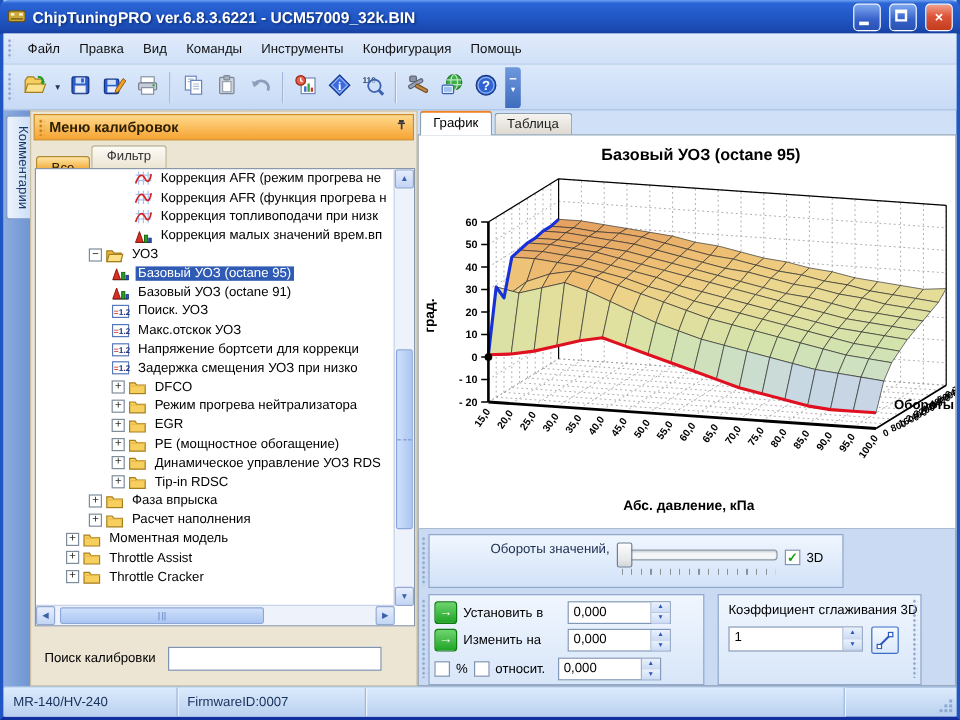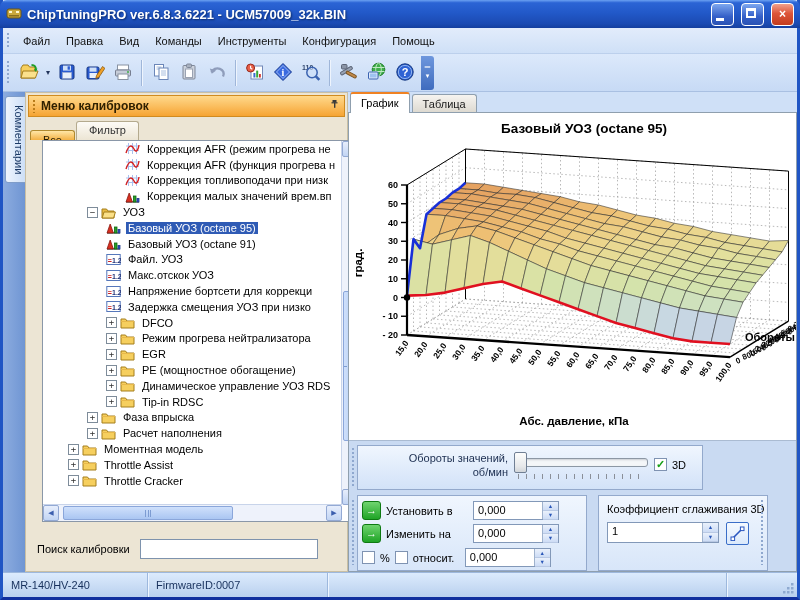--- a/index.html
+++ b/index.html
@@ -42,21 +42,21 @@
     background:linear-gradient(180deg,#ffd98c,#f6a433);border:1px solid #d08b20;box-sizing:border-box;
     display:flex;align-items:center;color:#2f2000;font-weight:bold;font-size:12px;}
   .cal-header .grip{background-image:radial-gradient(#b97c1a 1px,transparent 1.2px);}
   .cal-header .sp{flex:1;}
   .pin{margin-right:4px;}
   .cal-tabs{position:absolute;left:4px;top:26px;height:21px;display:flex;gap:1px;}
   .ltab{padding:3px 12px 2px;border:1px solid #b08a30;border-bottom:none;border-radius:3px 3px 0 0;
     background:linear-gradient(180deg,#ffe6a6,#f3b246);color:#221a00;margin-top:11px;}
   .ltab.inactive{background:linear-gradient(180deg,#fdfbf6,#ece5d4);border-color:#b4aa8e;color:#333;margin-top:2px;padding-top:2px;}
   .tree{position:absolute;left:3px;top:47px;width:317px;height:382px;background:#fff;
-    border:1px solid #8a97a8;box-sizing:border-box;overflow:hidden;margin-left:13px;}
+    border:1px solid #8a97a8;box-sizing:border-box;overflow:hidden;}
   .tree-rows{position:absolute;left:0;top:0;right:16px;bottom:16px;overflow:hidden;}
   .tree-row{height:15.8px;display:flex;align-items:center;white-space:nowrap;}
   .t-exp{width:11px;height:11px;border:1px solid #7e8c9a;background:#fff;box-sizing:border-box;
     font:9px "DejaVu Sans Mono",monospace;line-height:8px;text-align:center;color:#333;margin-right:3px;flex:none;}
   .t-ico{width:16px;height:13px;margin-right:4px;flex:none;}
   .t-lab{padding:0 2px;color:#000;}
   .t-lab.sel{background:#2f5bb5;color:#fff;}
   .vscroll{position:absolute;right:0;top:0;width:16px;bottom:16px;background:#eef2fb;border-left:1px solid #c8d4ea;}
   .hscroll{position:absolute;left:0;bottom:0;right:16px;height:16px;background:#eef2fb;border-top:1px solid #c8d4ea;}
   .sb-btn{position:absolute;width:16px;height:16px;background:linear-gradient(180deg,#e7eefc,#c2d5f4);
@@ -384,21 +384,21 @@
               </svg></span>
             <span class="t-lab">Базовый УОЗ  (octane 91)</span>
           </div>
           <div class="tree-row">
             <span style="width: 63px; flex: 0 0 auto;"></span>
             <span class="t-ico"><svg width="15" height="13">
                 <rect x=".8" y="1.5" width="13.4" height="10" fill="#fff" stroke="#5577bb"></rect>
                 <text x="1.8" y="9.5" font-size="7" font-weight="bold" fill="#cc2222" font-family="Liberation Sans,sans-serif">=</text>
                 <text x="6" y="9.5" font-size="7" font-weight="bold" fill="#223377" font-family="Liberation Sans,sans-serif">1.2</text>
               </svg></span>
-            <span class="t-lab">Файл. УОЗ</span>
+            <span class="t-lab">Поиск. УОЗ</span>
           </div>
           <div class="tree-row">
             <span style="width: 63px; flex: 0 0 auto;"></span>
             <span class="t-ico"><svg width="15" height="13">
                 <rect x=".8" y="1.5" width="13.4" height="10" fill="#fff" stroke="#5577bb"></rect>
                 <text x="1.8" y="9.5" font-size="7" font-weight="bold" fill="#cc2222" font-family="Liberation Sans,sans-serif">=</text>
                 <text x="6" y="9.5" font-size="7" font-weight="bold" fill="#223377" font-family="Liberation Sans,sans-serif">1.2</text>
               </svg></span>
             <span class="t-lab">Макс.отскок УОЗ</span>
           </div>
@@ -844,21 +844,20 @@
             <text x="225" y="312" font-size="11.5" text-anchor="middle" fill="#000" font-family="Liberation Sans,sans-serif" font-weight="bold">Абс. давление, кПа</text>
             <text x="0" y="0" font-size="11.5" text-anchor="middle" fill="#000" font-family="Liberation Sans,sans-serif" font-weight="bold" transform="translate(13,150) rotate(-90)">град.</text>
             <text x="446" y="228" font-size="11" text-anchor="end" fill="#000" font-family="Liberation Sans,sans-serif" font-weight="bold">Обороты</text>
           </svg>
       </div>
 
       <div class="panelgrip" style="left:2px;top:334px;height:41px;"></div>
       <div class="slider-panel">
         <div class="sl-label">
           <div>Обороты значений,</div>
-          <div>об/мин</div>
         </div>
         <div class="sl-track"></div>
         <div class="sl-thumb"></div>
         <div class="sl-ticks"></div>
         <div class="cb3d">
           <span class="cb" id="cb3d">✓</span>
           <span>3D</span>
         </div>
       </div>
 
@@ -916,21 +915,21 @@
               <rect x="10.4" y="1" width="3.6" height="3.6" fill="#fff" stroke="#2a57c0"></rect>
             </svg>
         </span>
       </div>
       <div class="panelgrip" style="left:411px;top:386px;height:66px;"></div>
     </div>
   </div>
 
   <div class="statusbar">
     <span class="st-cell" style="width:145px;">MR-140/HV-240</span>
-    <span class="st-cell" style="width:180px;">FirmwareID:0007</span>
+    <span class="st-cell" style="width:157px;">FirmwareID:0007</span>
     <span class="st-cell" style="width:399px;"></span>
     <span class="st-grip">
       <svg width="14" height="14">
           <g fill="#8ea9d0">
             <rect x="10" y="2" width="2.5" height="2.5"></rect>
             <rect x="10" y="6" width="2.5" height="2.5"></rect>
             <rect x="6" y="6" width="2.5" height="2.5"></rect>
             <rect x="10" y="10" width="2.5" height="2.5"></rect>
             <rect x="6" y="10" width="2.5" height="2.5"></rect>
             <rect x="2" y="10" width="2.5" height="2.5"></rect>

